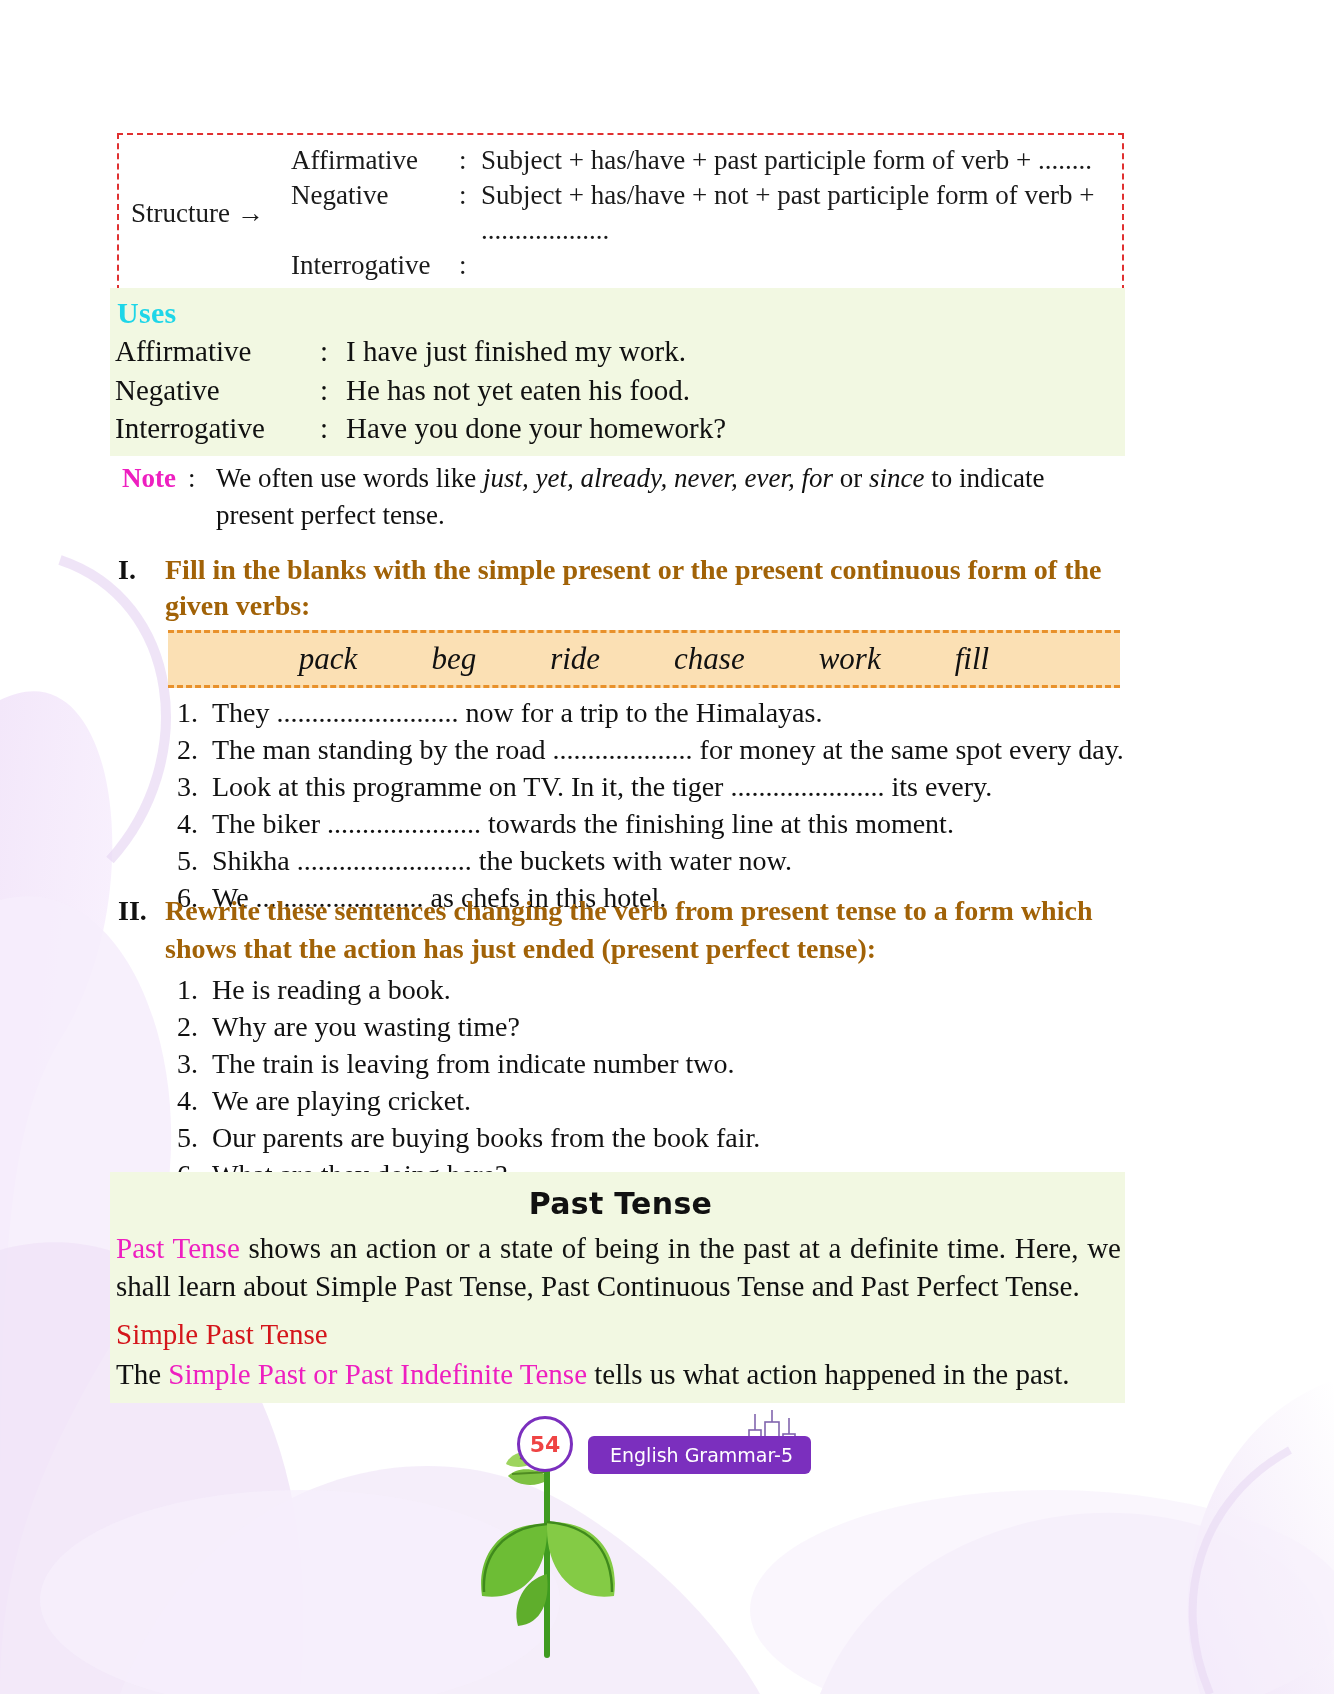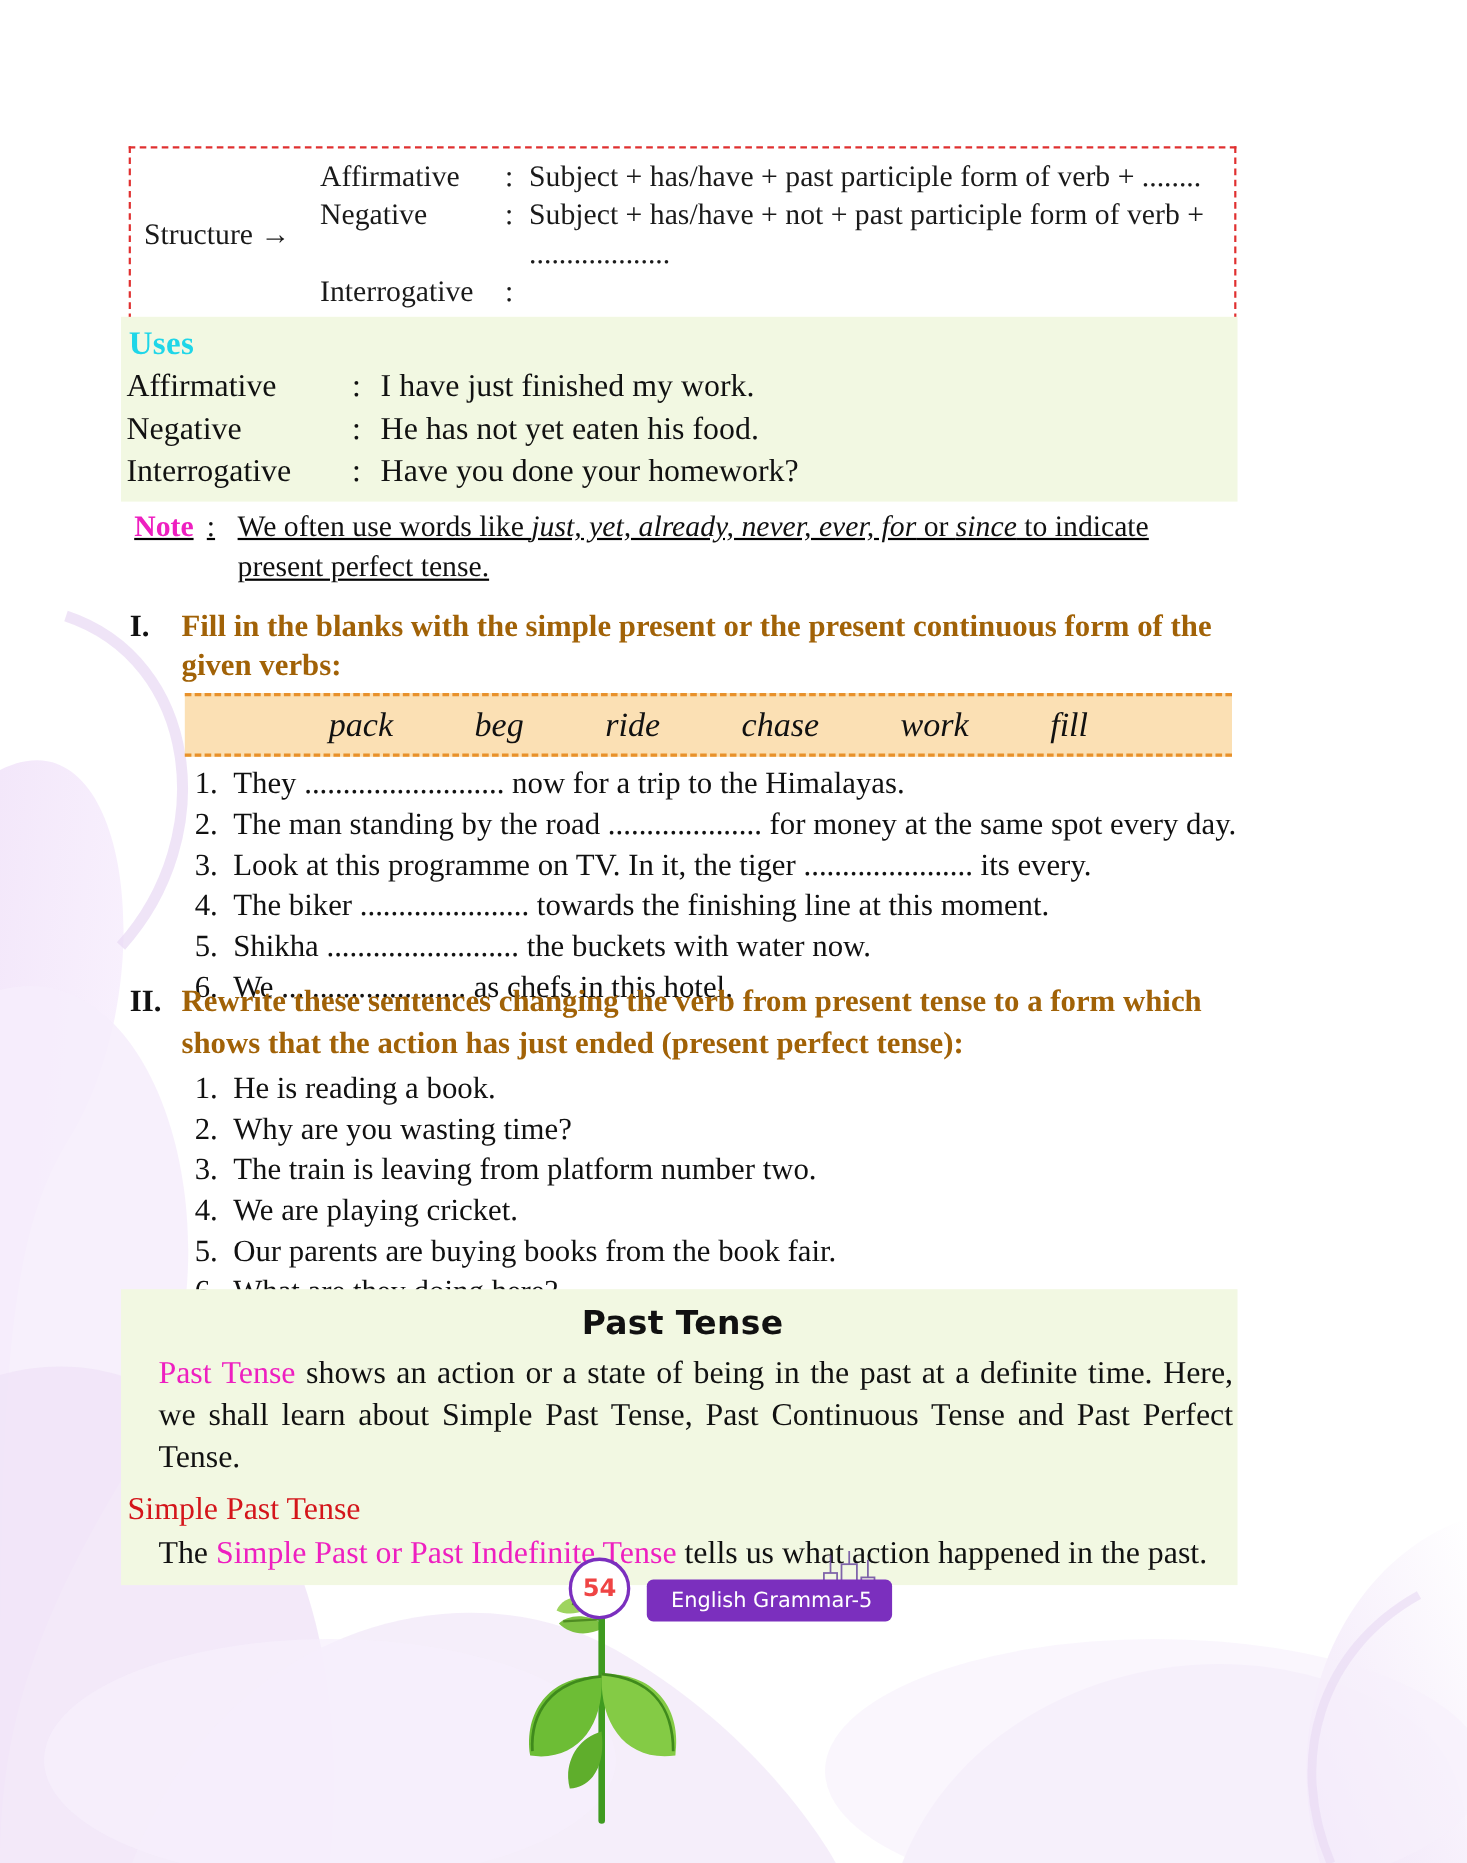--- a/index.html
+++ b/index.html
@@ -68,21 +68,20 @@
   .uses-row .uval { font-size: 29px; color: #111; }
 
   
   .note-block {
     position: absolute;
     left: 122px;
     top: 460px;
     width: 1005px;
     display: flex;
     align-items: baseline;
-    text-decoration: underline;
   }
   .note-label {
     color: #ee1fc0;
     font-weight: bold;
     font-size: 27px;
     width: 66px;
     flex: none;
   }
   .note-colon { width: 28px; font-size: 27px; color: #111; flex: none; }
   .note-text { font-size: 27px; color: #111; line-height: 1.38; flex: 1; }
@@ -145,21 +144,20 @@
     color: #111;
     letter-spacing: .3px;
     margin: 6px 0 8px 0;
   }
   .past-para {
     font-size: 29px;
     color: #111;
     line-height: 1.32;
     text-align: justify;
     padding-right: 4px;
-    margin-left: 28px;
   }
   .magenta { color: #ee1fc0; }
   .simple-past-head {
     font-size: 29px;
     font-weight: normal;
     color: #d4151b;
     margin: 12px 0 4px 0;
   }
 
   
@@ -327,21 +325,21 @@
       <li>
         <span class="li-num">1.</span>
         <span class="li-txt">He is reading a book.</span>
       </li>
       <li>
         <span class="li-num">2.</span>
         <span class="li-txt">Why are you wasting time?</span>
       </li>
       <li>
         <span class="li-num">3.</span>
-        <span class="li-txt">The train is leaving from platform number two.</span>
+        <span class="li-txt">The train is leaving from indicate number two.</span>
       </li>
       <li>
         <span class="li-num">4.</span>
         <span class="li-txt">We are playing cricket.</span>
       </li>
       <li>
         <span class="li-num">5.</span>
         <span class="li-txt">Our parents are buying books from the book fair.</span>
       </li>
       <li>

